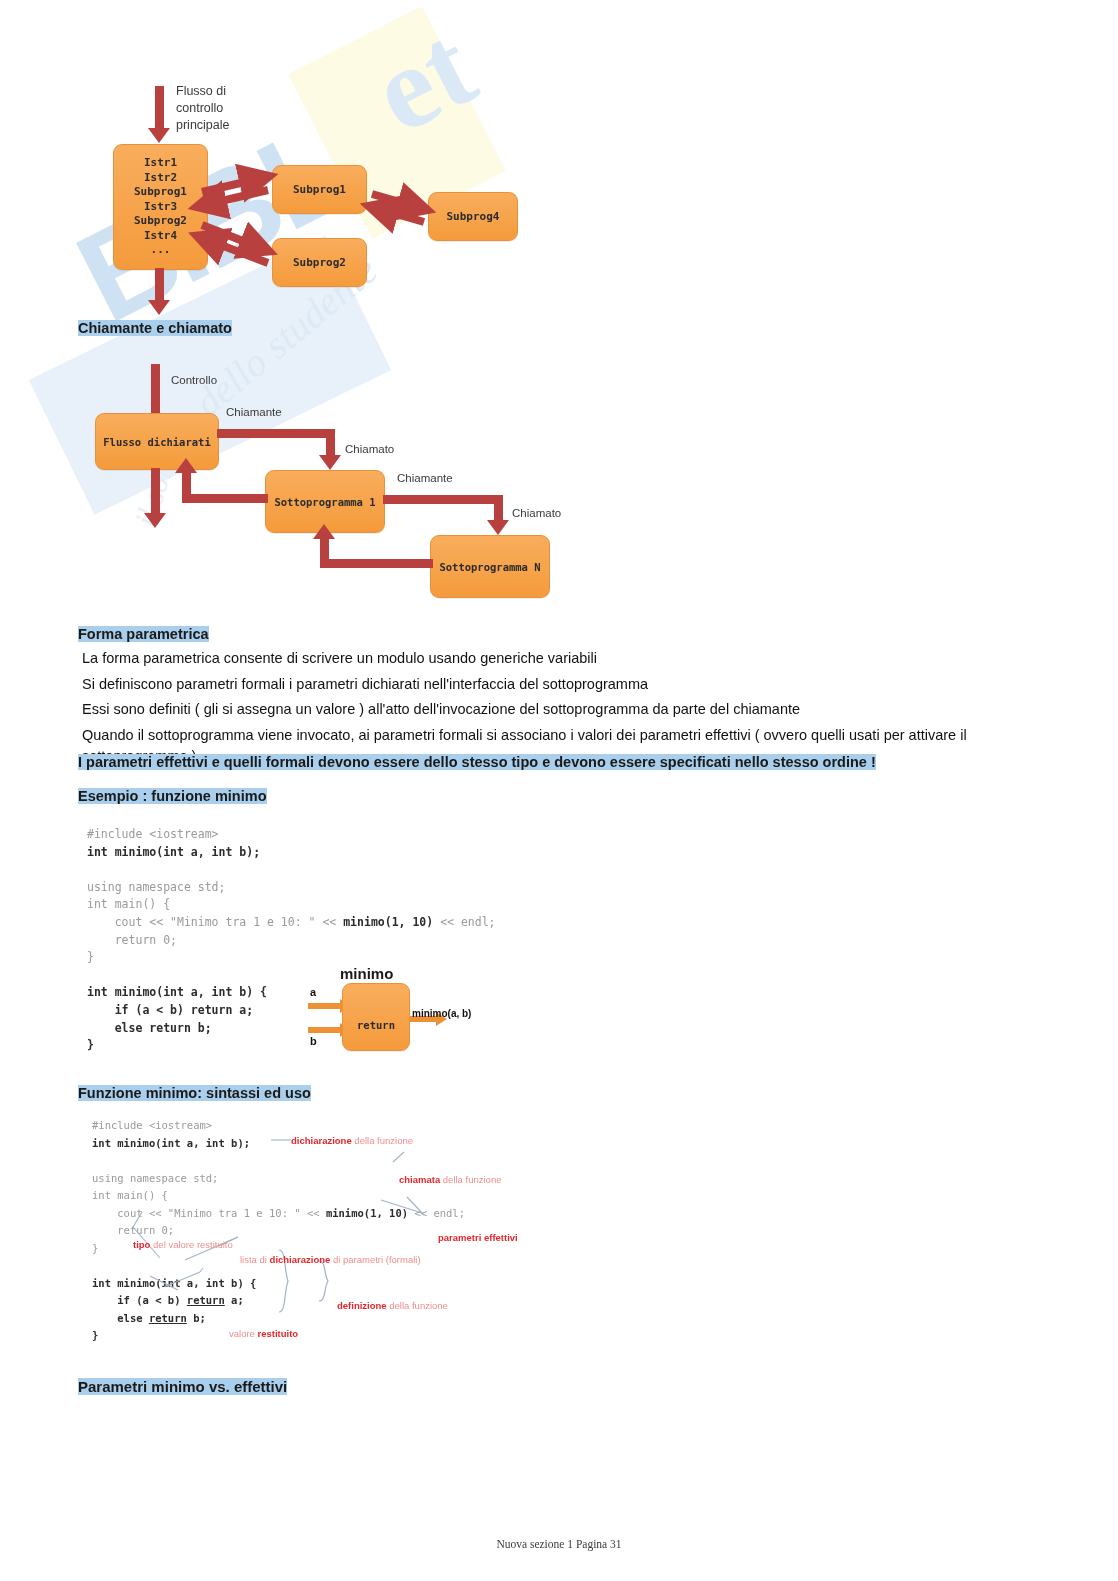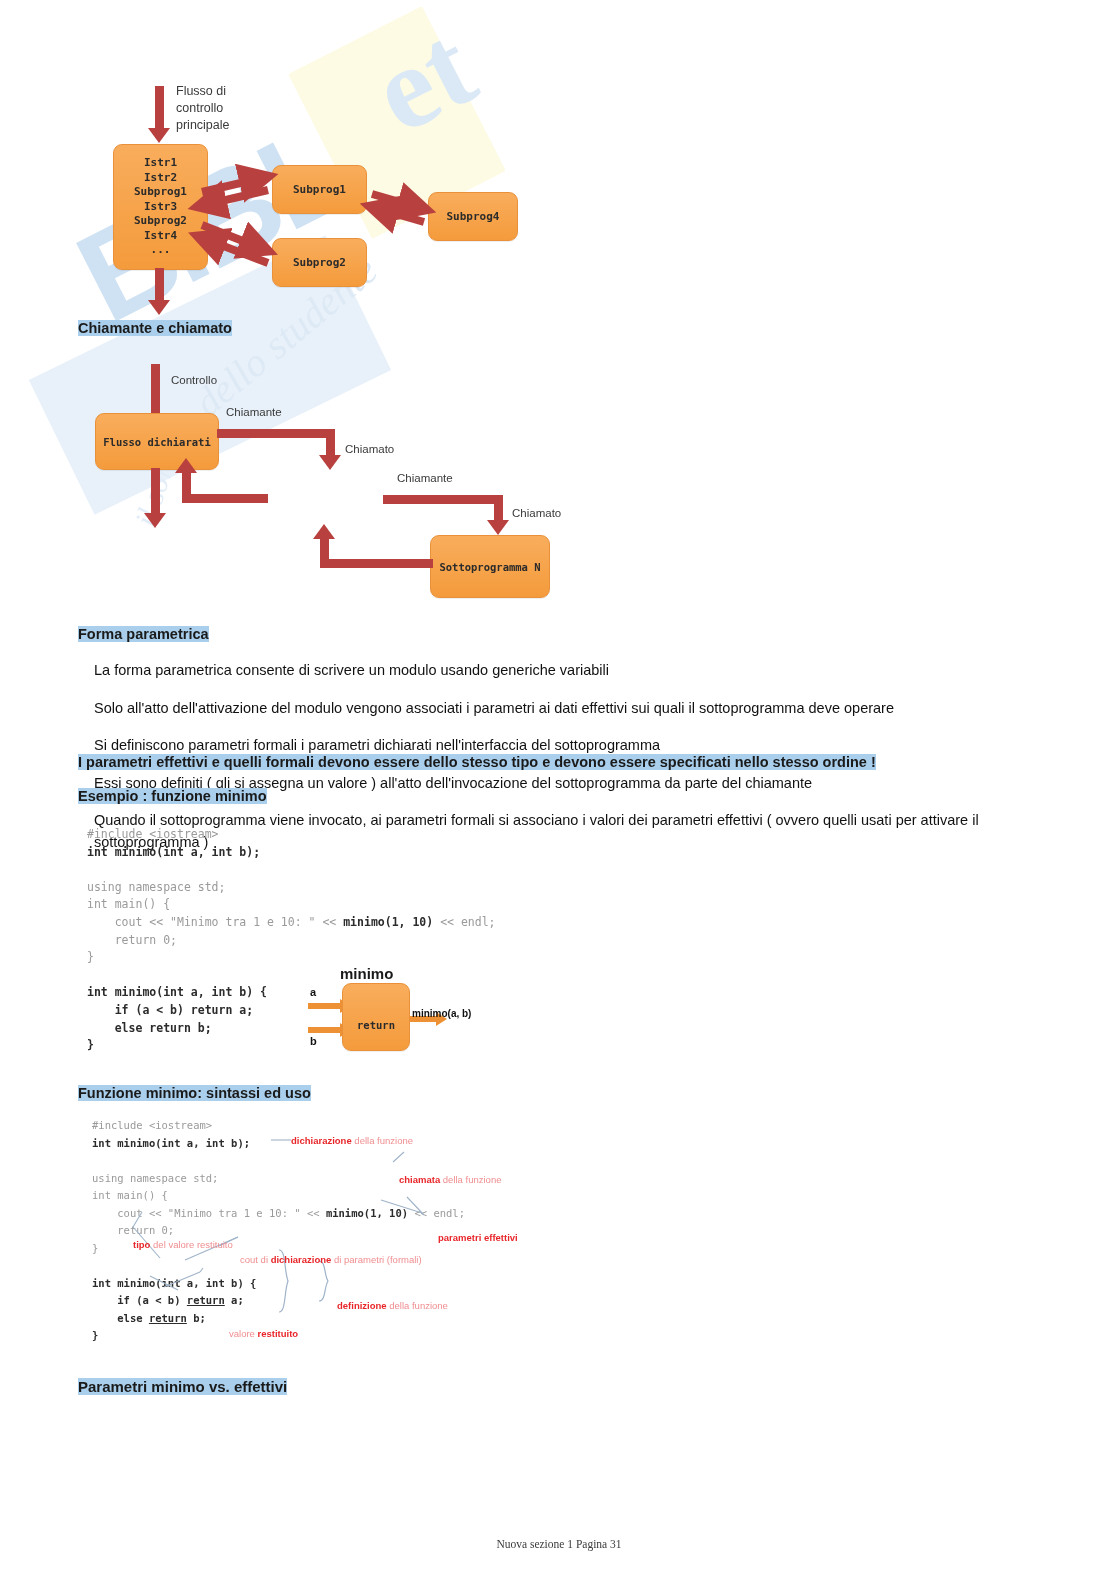--- a/index.html
+++ b/index.html
@@ -78,21 +78,21 @@
   .rh-down{border-left:11px solid transparent;border-right:11px solid transparent;border-top:15px solid #b8413f;}
   .rh-up{border-left:11px solid transparent;border-right:11px solid transparent;border-bottom:15px solid #b8413f;}
 
   .oarrow{position:absolute; background:#ee9134;}
   .oh-right{position:absolute;width:0;height:0;border-top:7px solid transparent;border-bottom:7px solid transparent;border-left:11px solid #ee9134;}
 
   
   .hl{background:#a9cfec; color:#1a1a1a; font-weight:bold; display:inline;}
   .head{position:absolute; font-size:14.5px; font-weight:bold; white-space:nowrap;}
   .body-text{position:absolute; font-size:14.5px; color:#111; line-height:21.5px;}
-  .body-text p{margin:16px;}
+  .body-text p{margin:4px;}
 
   
   .code{
     position:absolute;
     font-family:"DejaVu Sans Mono", monospace;
     color:#9a9a9a;
     white-space:pre;
   }
   .code b{color:#2c2c2c; font-weight:bold;}
   .code .u{text-decoration:underline;}
@@ -191,20 +191,23 @@
 
     <div class="rbar" style="left:151px;top:123px;width:9px;height:48px;"></div>
     <div class="rhead rh-down" style="left:144px;top:168px;"></div>
 
     <div class="lbl" style="left:226px;top:61px;font-size:11.5px;">Chiamante</div>
     <div class="rbar" style="left:217px;top:84px;width:118px;height:9px;"></div>
     <div class="rbar" style="left:326px;top:84px;width:9px;height:28px;"></div>
     <div class="rhead rh-down" style="left:319px;top:110px;"></div>
     <div class="lbl" style="left:345px;top:98px;font-size:11.5px;">Chiamato</div>
 
+    <div class="obox" style="left:265px;top:125px;width:118px;height:61px;font-size:10.5px;">
+      <span>Sottoprogramma 1</span>
+    </div>
 
     <div class="rbar" style="left:182px;top:149px;width:86px;height:9px;"></div>
     <div class="rbar" style="left:182px;top:126px;width:9px;height:24px;"></div>
     <div class="rhead rh-up" style="left:175px;top:113px;"></div>
 
     <div class="lbl" style="left:397px;top:127px;font-size:11.5px;">Chiamante</div>
     <div class="rbar" style="left:383px;top:150px;width:120px;height:9px;"></div>
     <div class="rbar" style="left:494px;top:150px;width:9px;height:27px;"></div>
     <div class="rhead rh-down" style="left:487px;top:175px;"></div>
     <div class="lbl" style="left:512px;top:162px;font-size:11.5px;">Chiamato</div>
@@ -217,21 +220,20 @@
     <div class="rbar" style="left:320px;top:192px;width:9px;height:23px;"></div>
     <div class="rhead rh-up" style="left:313px;top:179px;"></div>
   </div>
 
   <div class="head" style="left:78px;top:626px;">
     <span class="hl">Forma parametrica</span>
   </div>
 
   <div class="body-text" style="left:78px;top:644px;width:972px;">
     <p>La forma parametrica consente di scrivere un modulo usando generiche variabili</p>
-    <p>Solo all'atto dell'attivazione del modulo vengono associati i parametri ai dati effettivi sui quali il sottoprogramma deve operare</p>
     <p>Si definiscono parametri formali i parametri dichiarati nell'interfaccia del sottoprogramma</p>
     <p>Essi sono definiti ( gli si assegna un valore ) all'atto dell'invocazione del sottoprogramma da parte del chiamante</p>
     <p>Quando il sottoprogramma viene invocato, ai parametri formali si associano i valori dei parametri effettivi ( ovvero quelli usati per attivare il sottoprogramma )</p>
   </div>
 
   <div class="body-text" style="left:78px;top:752px;width:972px;">
     <span class="hl">I parametri effettivi e quelli formali devono essere dello stesso tipo e devono essere specificati nello stesso ordine !</span>
   </div>
 
   <div class="head" style="left:78px;top:788px;">
@@ -321,21 +323,21 @@
 
   <div class="ann" style="left:438px;top:1232px;">
     <span class="k">parametri effettivi</span><span class="g"></span>
   </div>
 
   <div class="ann" style="left:133px;top:1239px;">
     <span class="k">tipo</span><span class="g"> del valore restituito</span>
   </div>
 
   <div class="ann" style="left:240px;top:1254px;">
-    <span class="g">cout di </span><span class="k">dichiarazione</span><span class="g"> di parametri (formali)</span>
+    <span class="g">lista di </span><span class="k">dichiarazione</span><span class="g"> di parametri (formali)</span>
   </div>
 
   <div class="ann" style="left:337px;top:1300px;">
     <span class="k">definizione</span><span class="g"> della funzione</span>
   </div>
 
   <div class="ann" style="left:229px;top:1328px;">
     <span class="g">valore </span><span class="k">restituito</span>
   </div>
 

